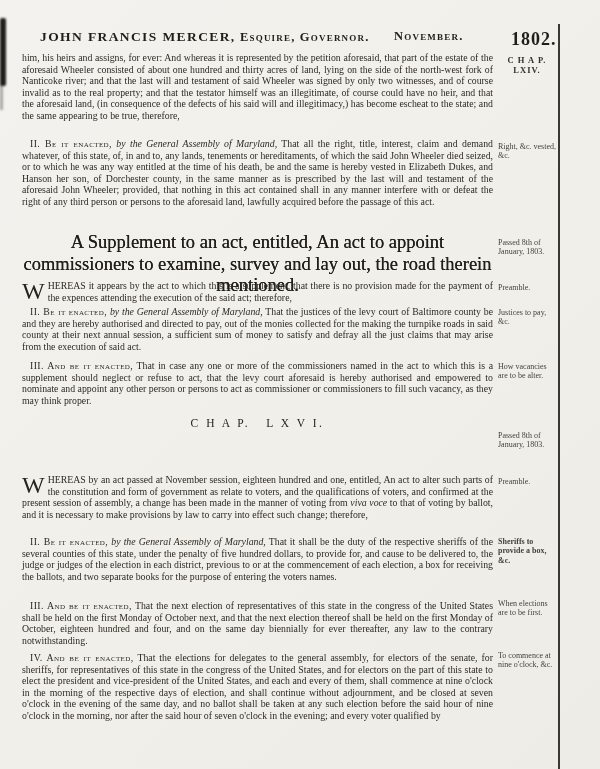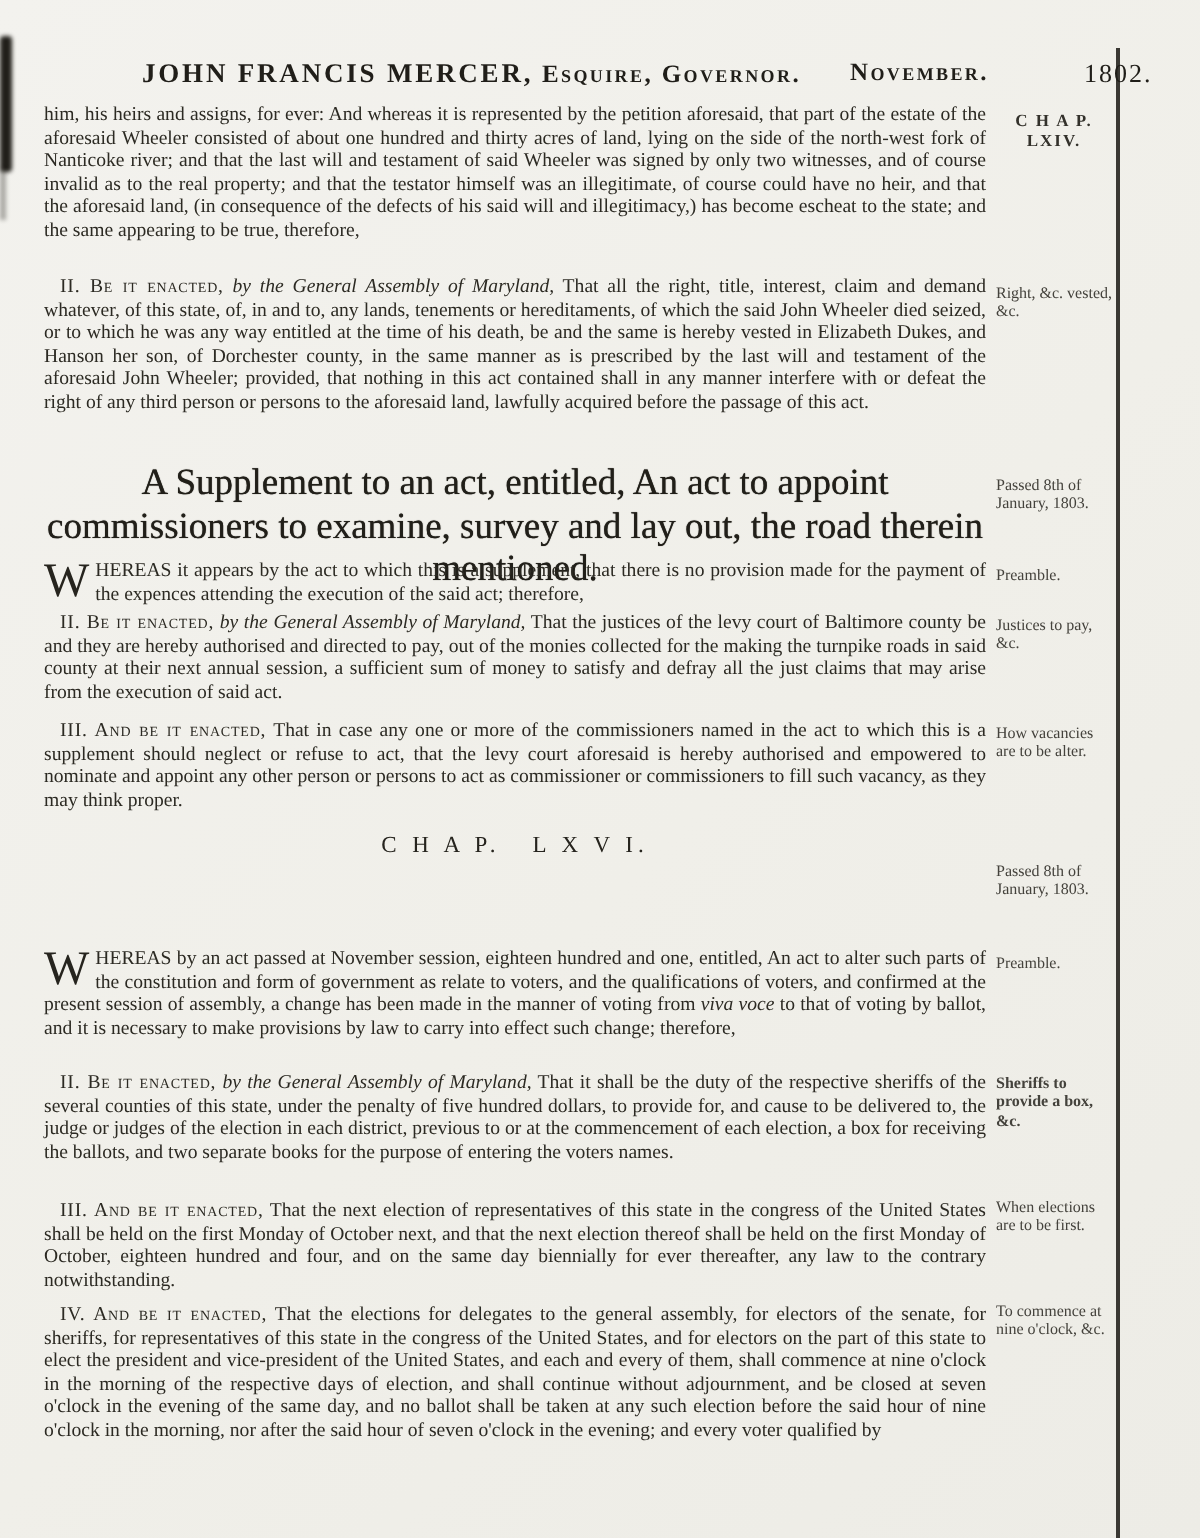--- a/index.html
+++ b/index.html
@@ -9,25 +9,25 @@
     font-family:"Liberation Serif", serif;
     color:#2c2a23;
   }
   .rule-v { position:absolute; left:558px; top:24px; bottom:0; width:2px; background:#3a3833; }
   .gutter-smudge { position:absolute; left:0; top:18px; width:6px; height:68px;
     background:#211f1a; border-radius:2px; filter:blur(1px); }
   .gutter-smudge2 { position:absolute; left:0; top:84px; width:3px; height:26px;
     background:#211f1a; opacity:.35; filter:blur(1px); }
 
   
-  .hdr { position:absolute; top:29px; white-space:nowrap; color:#201e19;margin-left:31px; }
+  .hdr { position:absolute; top:29px; white-space:nowrap; color:#201e19; }
   .hdr-name { left:40px; font-size:13.5px; font-weight:bold; letter-spacing:1.4px; }
   .hdr-suffix { font-size:12.5px; font-weight:bold; font-variant:small-caps; letter-spacing:1.2px; }
   .hdr-month { left:394px; font-size:12.5px; font-weight:bold; font-variant:small-caps; letter-spacing:1.2px; }
-  .hdr-year { left:511px; font-size:13px; font-weight:normal; letter-spacing:1px; }
+  .hdr-year { left:511px; font-size:18px; font-weight:bold; letter-spacing:1px; }
 
   
   .blk { position:absolute; left:22px; width:471px; }
   .par { font-size:9.8px; line-height:11.6px; text-align:justify; }
   .indent { text-indent:8px; }
   .sc { font-variant:small-caps; letter-spacing:.4px; }
   .it { font-style:italic; }
   .chap-line { text-align:center; font-size:11.5px; color:#26241e; letter-spacing:2.5px; }
   .chap-num { margin-left:16px; letter-spacing:2.5px; }
   .act-title { text-align:center; font-size:18.5px; line-height:21.5px; color:#211f19;

